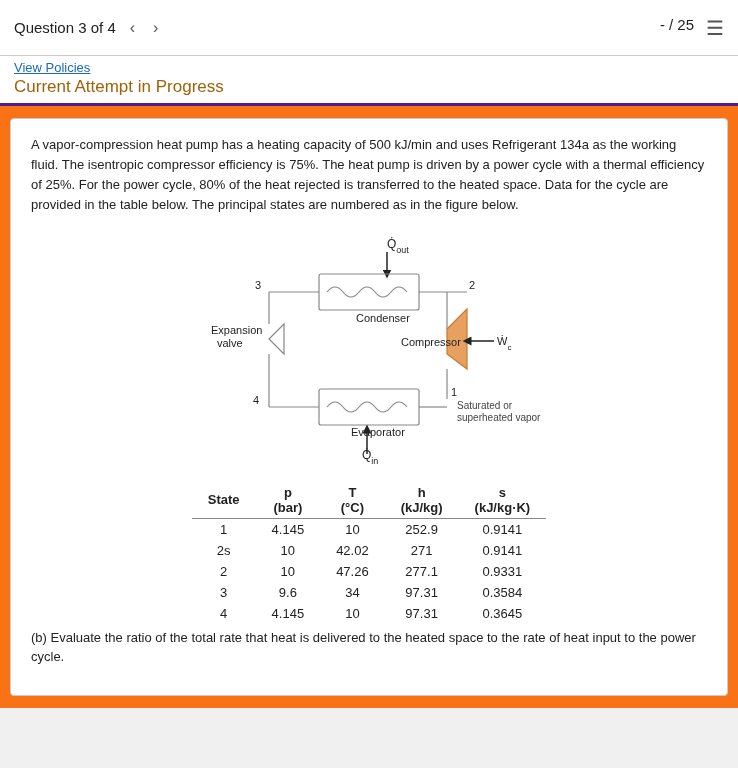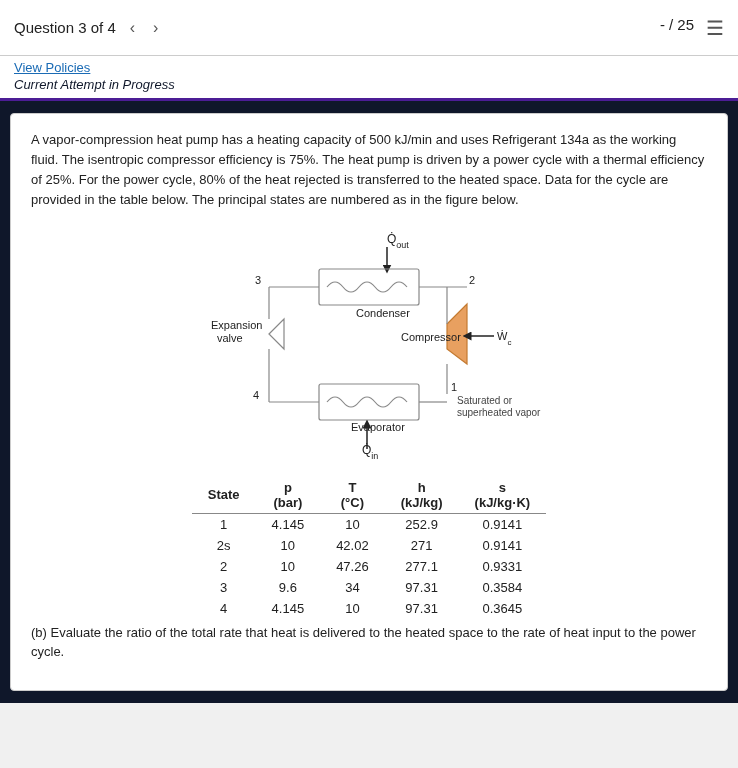--- a/index.html
+++ b/index.html
@@ -14,22 +14,22 @@
     .nav-btn {
       background: none; border: none; cursor: pointer; font-size: 16px; color: #555; padding: 2px 4px;
     }
     .top-bar-right { display: flex; align-items: flex-start; gap: 12px; }
     .score-label { font-size: 15px; color: #222; }
     .menu-icon { font-size: 20px; color: #555; cursor: pointer; }
     .sub-bar {
       background: #fff; padding: 4px 6px 6px 14px; border-bottom: 3px solid #4c1d95;
     }
     .view-policies { color: #1a6bb5; font-size: 13px; text-decoration: underline; cursor: pointer; display: block; margin-bottom: 2px; }
-    .current-attempt { font-size: 13px; color: #0f172a; font-style: italic; }
-    .main-content { padding: 12px 10px; background: #0f172a; }
+    .current-attempt { font-size: 17px; color: #a16207; }
+    .main-content { padding: 12px 10px; background: #f97316; }
     .question-card {
       background: #fff; border: 1px solid #ccc; border-radius: 4px;
       padding: 16px 20px 20px 20px;
     }
     .problem-text { font-size: 13px; line-height: 1.55; color: #222; margin-bottom: 18px; }
     .diagram-area { display: flex; justify-content: center; margin-bottom: 18px; }
     .state-table { margin: 0 auto 4px auto; border-collapse: collapse; font-size: 13px; }
     .state-table th, .state-table td { padding: 3px 16px; text-align: center; }
     .state-table th { font-weight: 600; border-bottom: 1px solid #888; }
     .state-table td { }

